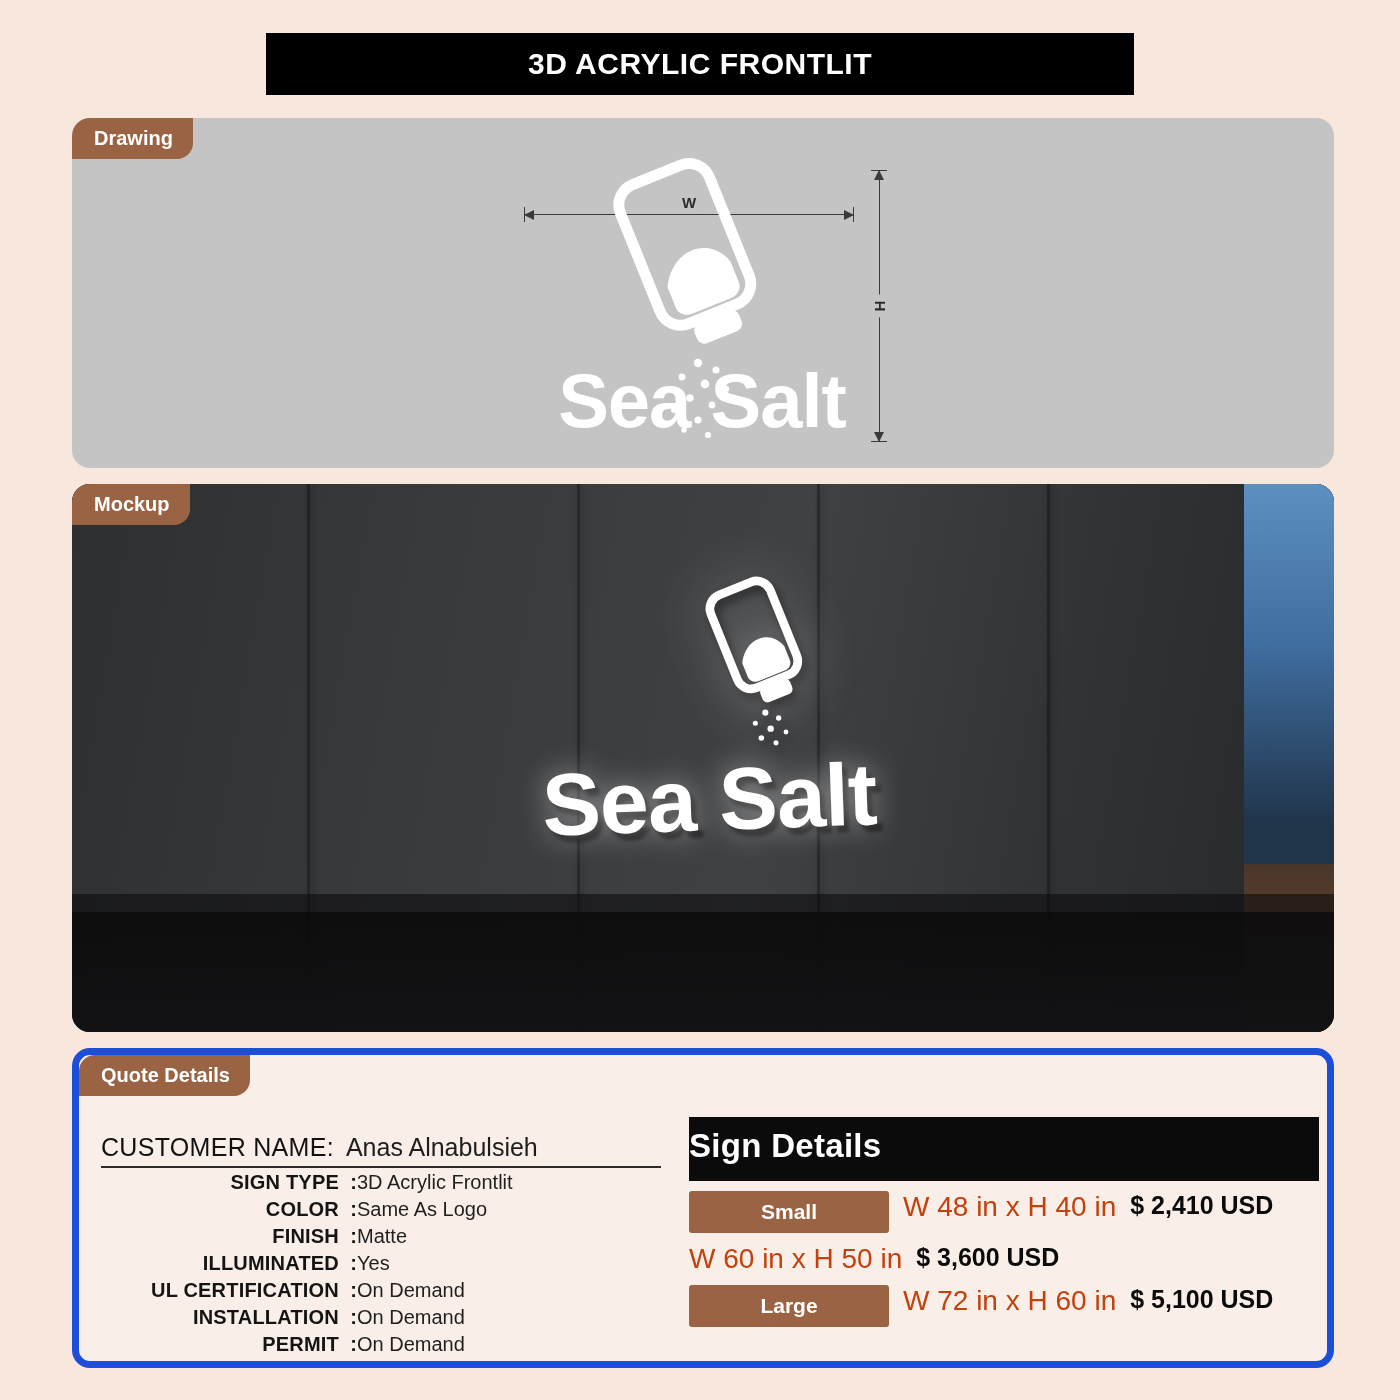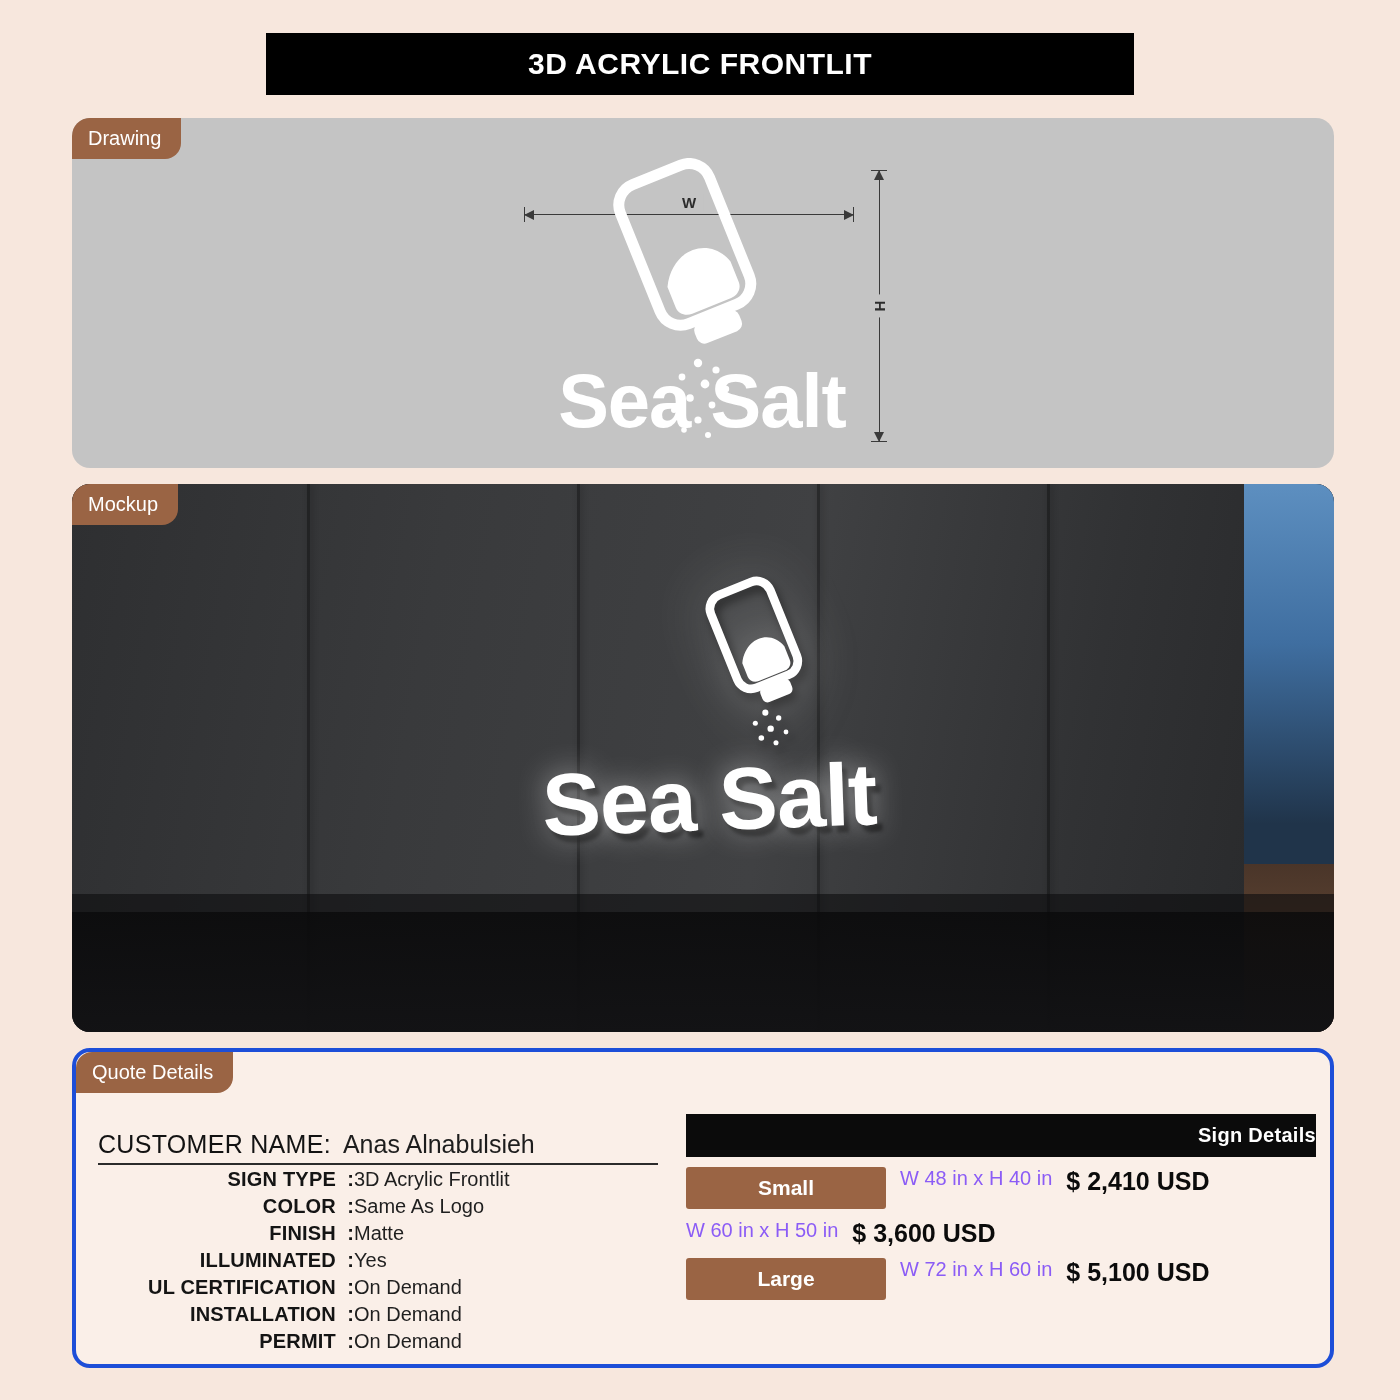--- a/index.html
+++ b/index.html
@@ -34,22 +34,22 @@
   .panel {
     position: absolute;
     border-radius: 18px;
   }
   .panel-label {
     position: absolute;
     top: 0; left: 0;
     background: #9a6444;
     color: #fff;
     font-size: 20px;
-    font-weight: normal;
-    padding: 9px 20px 9px 16px;
+    font-weight: bold;
+    padding: 9px 20px 9px 22px;
     border-top-left-radius: 16px;
     border-bottom-right-radius: 16px;
     z-index: 5;
     white-space: nowrap;
   }
 
   
   #drawing-panel {
     left: 72px; top: 118px;
     width: 1262px; height: 350px;
@@ -177,21 +177,21 @@
     letter-spacing: -1px;
     transform: rotate(-2deg);
     text-shadow: 0 0 30px rgba(255,255,255,0.55), 5px 7px 4px rgba(0,0,0,0.55);
   }
 
   
   #quote-panel {
     left: 72px; top: 1048px;
     width: 1262px; height: 320px;
     background: #faefe8;
-    border: 4px solid #1d4ed8;
+    border: 7px solid #1d4ed8;
   }
   .cust-row {
     position: absolute;
     left: 22px; top: 56px;
     width: 560px;
     border-bottom: 2px solid #2b2b2b;
     padding-bottom: 4px;
     display: flex; align-items: baseline; gap: 12px;
   }
   .cust-label { font-size: 25px; font-weight: normal; color: #121212; letter-spacing: 0.3px; }
@@ -217,44 +217,44 @@
   .spec-val { font-size: 20px; color: #1f1f1f; }
 
   .sign-details {
     position: absolute;
     left: 610px; top: 62px;
     width: 630px;
   }
   .sd-header {
     background: #0b0b0b;
     color: #fff;
-    font-size: 20px;
-    font-weight: bold;
-    text-align: right;
-    padding: 10px 0 10px;
+    font-size: 33px;
+    font-weight: bold;
+    text-align: left;
+    padding: 10px 0 16px;
     letter-spacing: 0.3px;
   }
   .sd-row {
     display: flex; align-items: flex-start;
     margin-top: 10px;
     gap: 14px;
   }
   .sd-badge {
     width: 200px;
     background: #9a6444;
     color: #fff;
     font-size: 21px;
     font-weight: bold;
     text-align: center;
     padding: 9px 0;
     border-radius: 3px;
   }
   .sd-dims {
-    font-size: 20px;
-    color: #8b5cf6;
+    font-size: 28px;
+    color: #c2410c;
     white-space: nowrap;
   }
   .sd-price {
     font-size: 25px;
     font-weight: bold;
     color: #0b0b0b;
     white-space: nowrap;
   }
 </style>
 </head>

